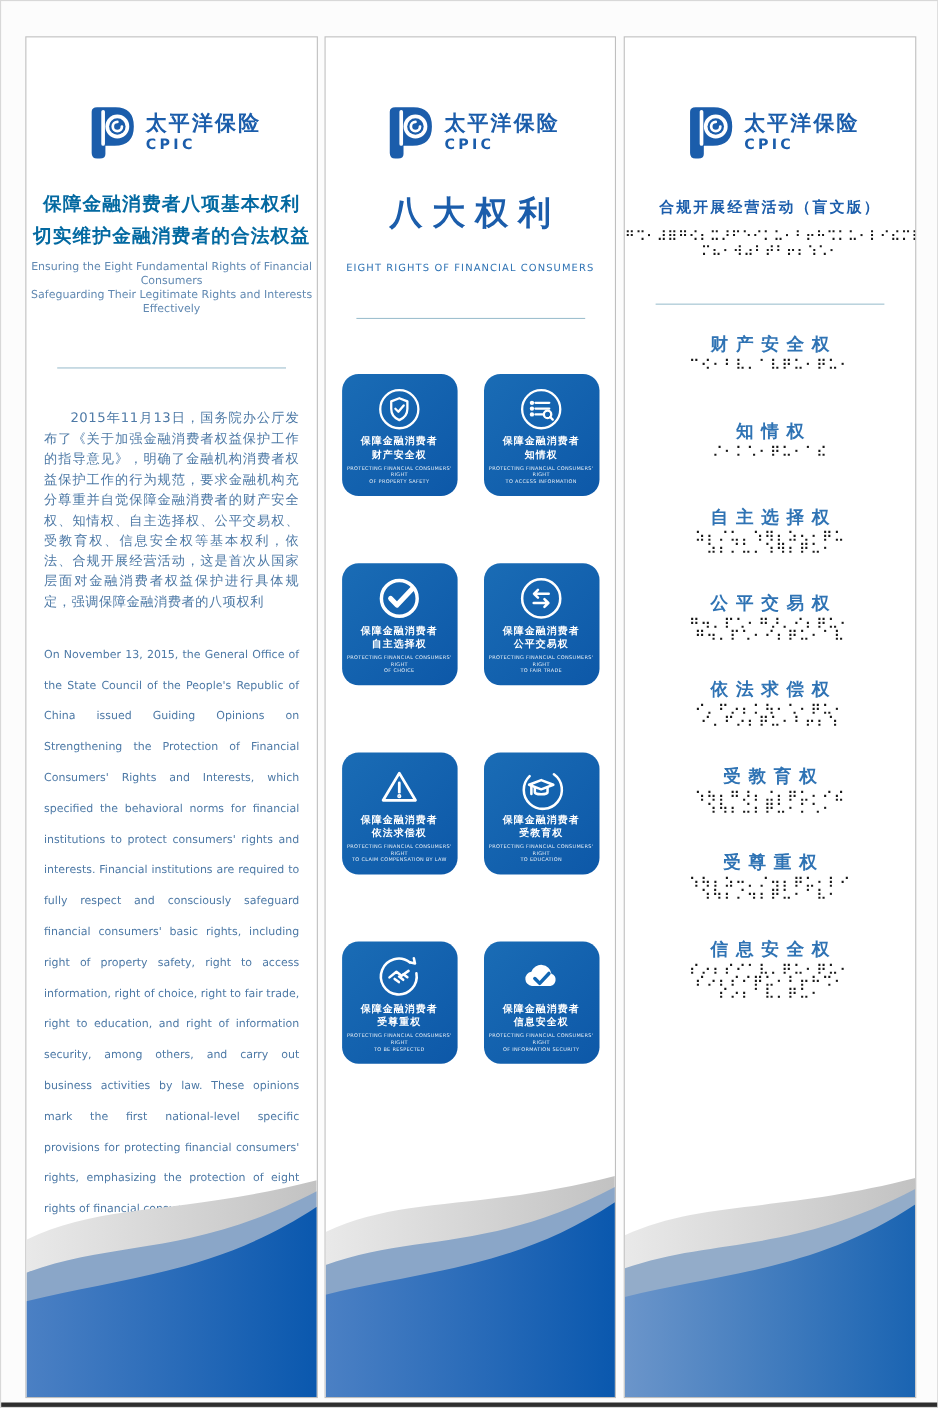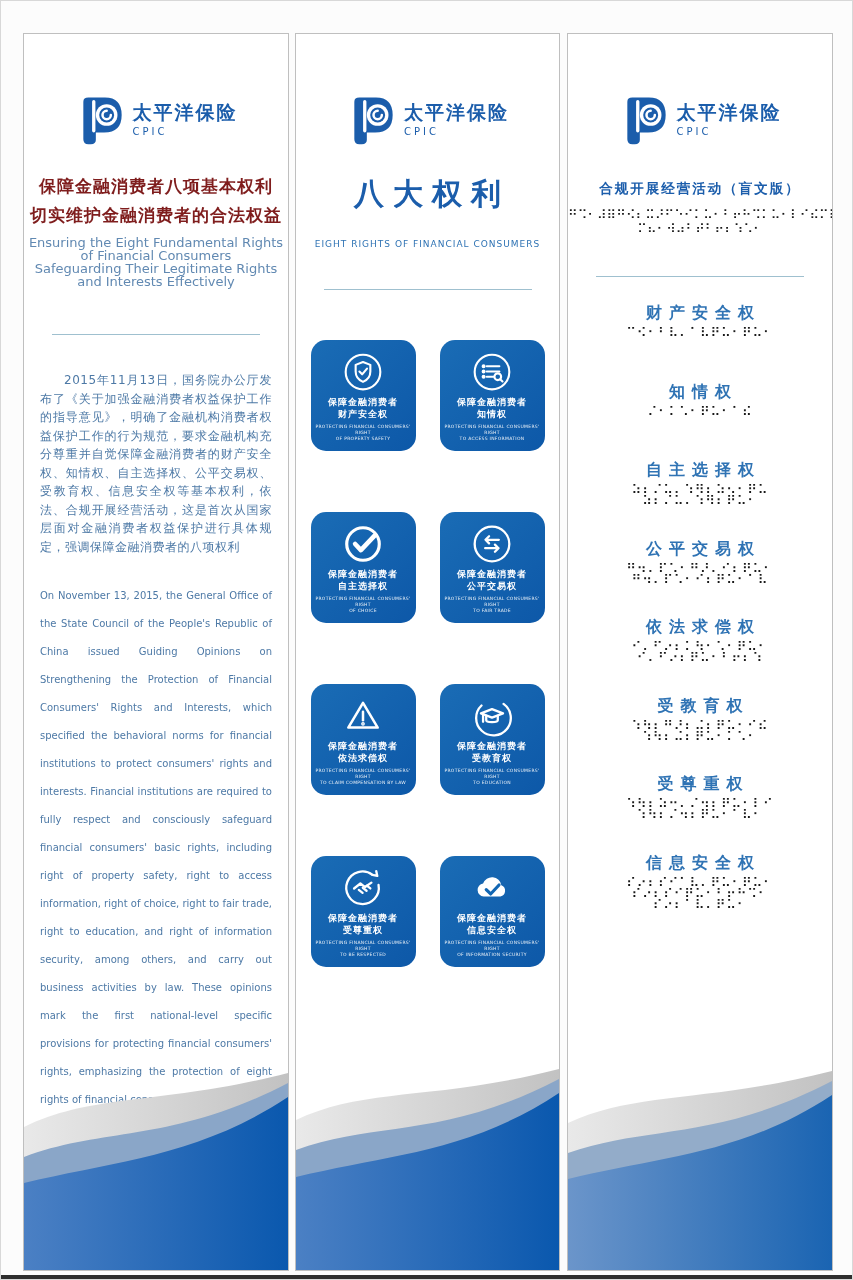--- a/index.html
+++ b/index.html
@@ -19,25 +19,25 @@
   }
   #panel-1 { left:22px; }
   #panel-2 { left:294px; width:265px; }
   #panel-3 { left:566px; }
 
   
   .logo-row { display:flex; align-items:center; justify-content:center; margin-top:60px; gap:8px; }
   .logo-mark { width:50px; height:52px; flex:0 0 auto; }
   .logo-text { text-align:left; color:#1b5dab; }
   .logo-cn { font-size:19px; font-weight:bold; letter-spacing:2px; line-height:22px; }
-  .logo-en { font-size:10px; font-weight:normal; letter-spacing:3px; line-height:17px; }
+  .logo-en { font-size:13px; font-weight:bold; letter-spacing:3px; line-height:17px; }
 
   
-  .p1-title { margin-top:26px; text-align:center; color:#7f1d1d; font-weight:bold; font-size:17px; line-height:29px; letter-spacing:1px; }
-  .p1-sub { margin-top:6px; text-align:center; color:#6189b2; font-size:13px; line-height:13px; }
+  .p1-title { margin-top:26px; text-align:center; color:#0369a1; font-weight:bold; font-size:17px; line-height:29px; letter-spacing:1px; }
+  .p1-sub { margin-top:6px; text-align:center; color:#6189b2; font-size:10px; line-height:13px; }
   .divider { margin:0 auto; width:208px; height:1px; background:#9fc0cf; }
   .p1-divider { margin-top:46px; }
   .p1-para-cn { margin:36px 16px 0 16px; color:#4d79a6; font-size:12px; line-height:18.5px; text-align:justify; text-indent:2em; letter-spacing:0.5px; }
   .p1-para-en { margin:26px 16px 0 16px; color:#4d79a6; font-size:10px; line-height:28px; text-align:justify; }
 
   
   .p2-title { margin-top:28px; text-align:center; color:#1b5dab; font-weight:bold; font-size:30px; letter-spacing:9px; text-indent:9px; }
   .p2-sub { margin-top:24px; text-align:center; color:#2f73b4; font-size:9px; letter-spacing:1px; }
   .p2-divider { margin-top:40px; }
   .tile-grid { margin-top:50px; display:grid; grid-template-columns:repeat(2,105px); justify-content:center; column-gap:24px; row-gap:61px; }

